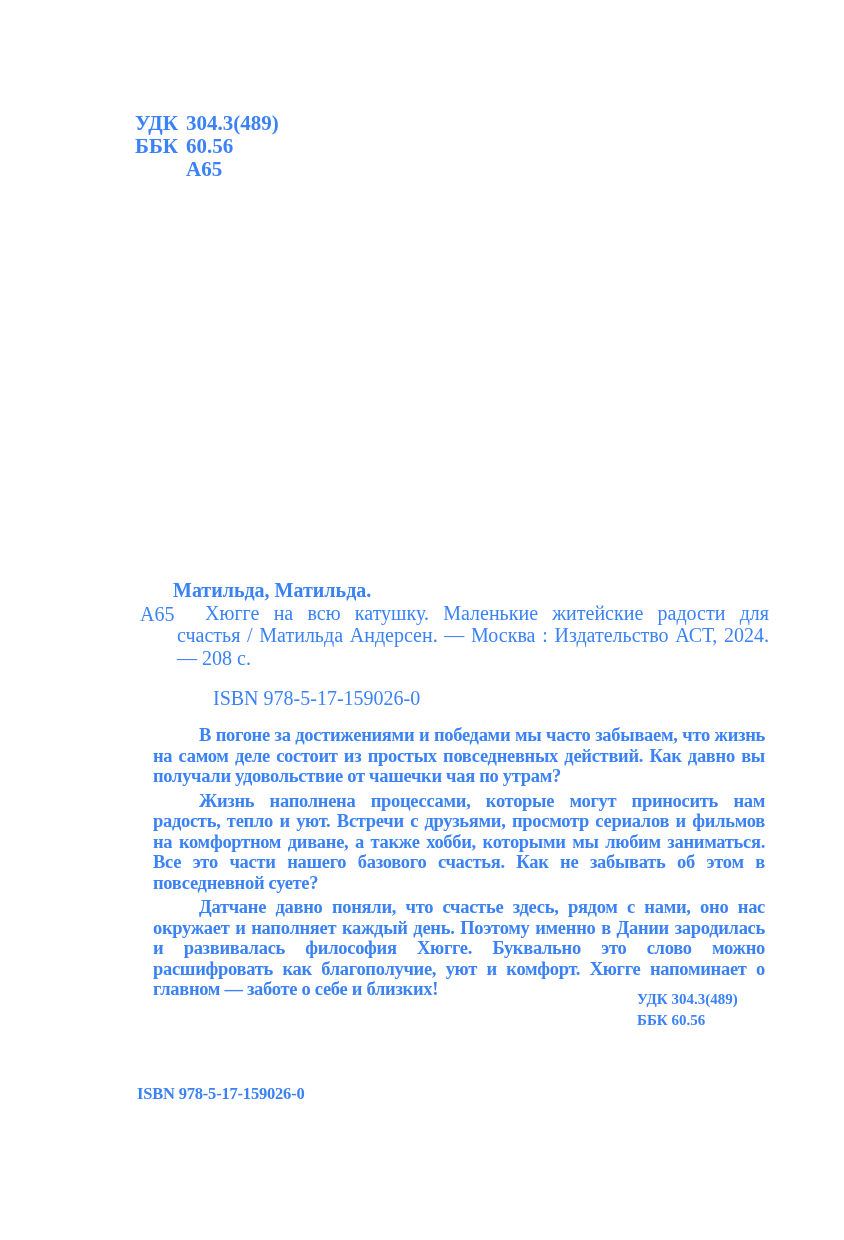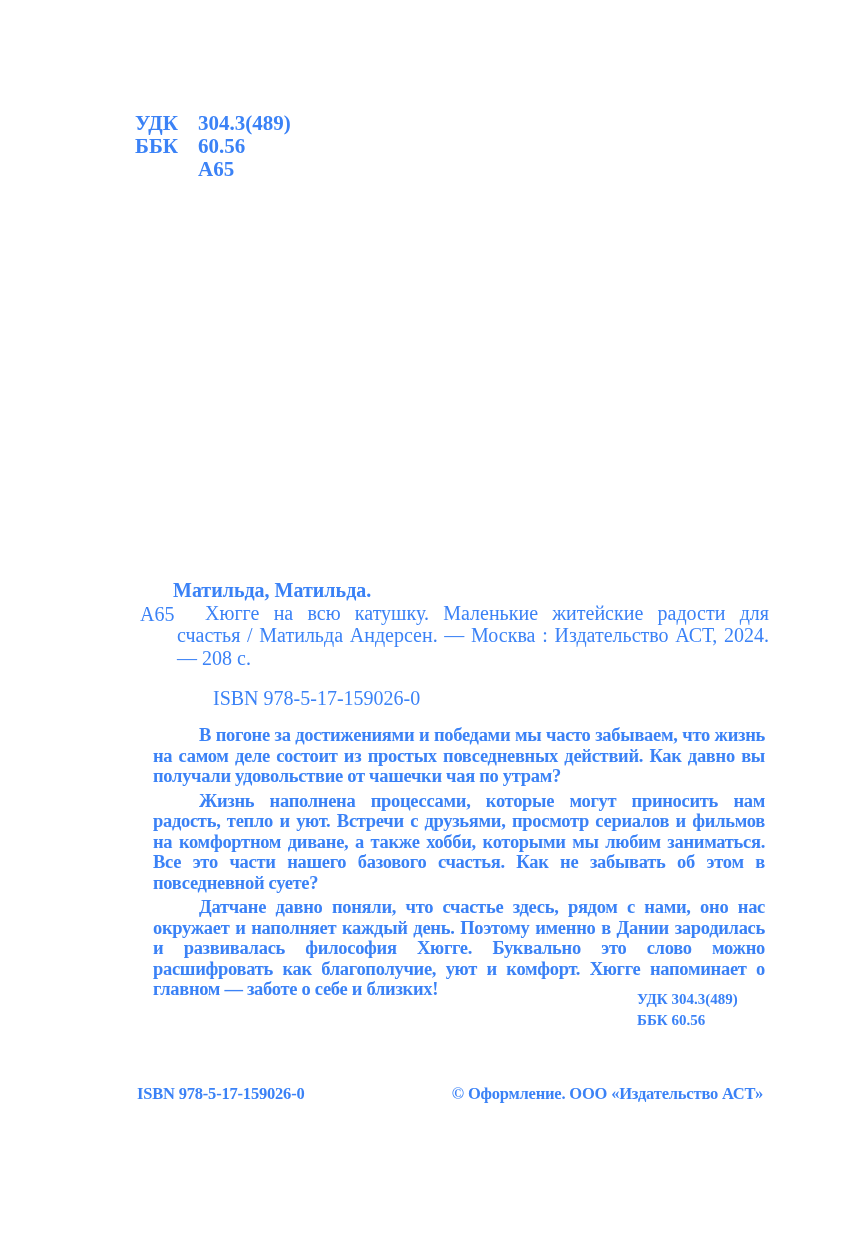--- a/index.html
+++ b/index.html
@@ -25,21 +25,21 @@
     font-size: 21px;
     font-weight: 700;
     line-height: 23px;
     white-space: nowrap;
   }
   .code-row { display: flex; }
   .code-label {
     display: inline-block;
     width: 51px;
   }
-  .code-value { display: inline-block; margin-left: 12px; }
+  .code-value { display: inline-block; }
 
   
   .catalog {
     position: absolute;
     top: 579px;
     left: 140px;
     width: 630px;
     font-size: 20px;
     line-height: 22.5px;
   }
@@ -141,16 +141,15 @@
     <p>Датчане давно поняли, что счастье здесь, рядом с нами, оно нас окружает и наполняет каждый день. Поэтому именно в Дании зародилась и развивалась философия Хюгге. Буквально это слово можно расшифровать как благополучие, уют и комфорт. Хюгге напоминает о главном — заботе о себе и близких!</p>
   </div>
 
   <div class="bottom-codes">
     <div>УДК 304.3(489)</div>
     <div>ББК 60.56</div>
   </div>
 
   <div class="footer">
     <span>ISBN 978-5-17-159026-0</span>
-    <span>© Оформление. ООО «Издательство АСТ»</span>
   </div>
 
 </div>
 
 </body></html>

